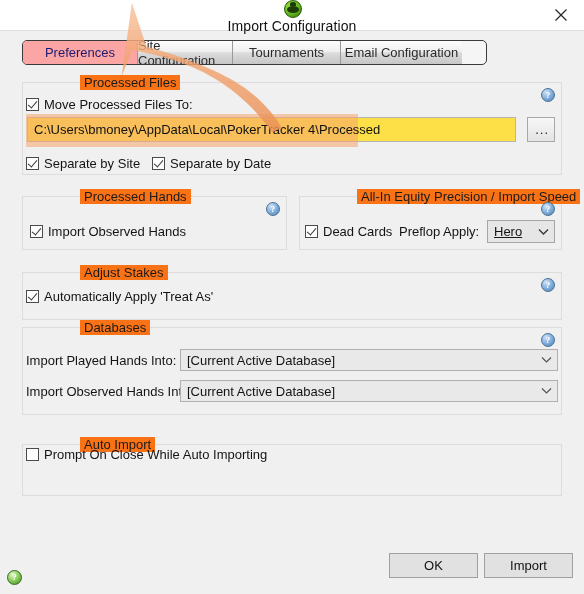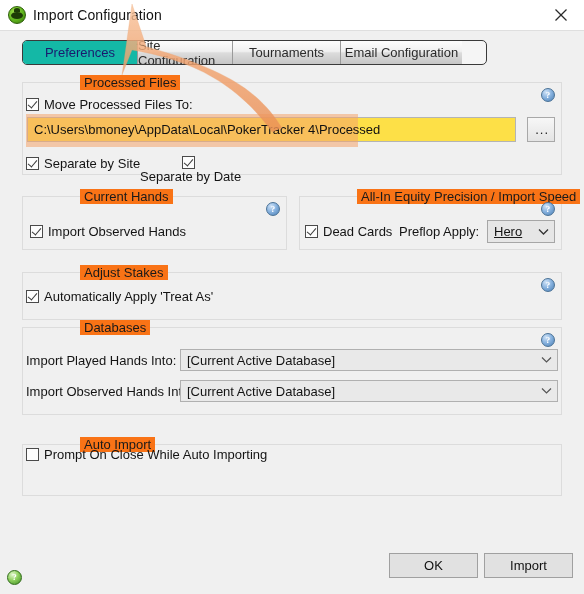--- a/index.html
+++ b/index.html
@@ -19,20 +19,21 @@
 
   
   .titlebar {
     position: absolute;
     left: 0; top: 0;
     width: 584px; height: 30px;
     background: #ffffff;
     border-bottom: 1px solid #dfdfdf;
     display: flex;
     align-items: center;
+    flex-direction: column;
   }
   .title-icon {
     width: 18px; height: 18px;
     margin-left: 8px; margin-right: 7px;
     border-radius: 50%;
     background: radial-gradient(circle at 35% 30%, #9ede4a 0%, #5fb41d 55%, #2f6c08 100%);
     border: 1px solid #2d5d0a;
     position: relative;
     flex: 0 0 auto;
     box-sizing: border-box;
@@ -87,21 +88,21 @@
     display: flex;
     align-items: center;
     justify-content: center;
     font-size: 13px;
     color: #12124a;
     cursor: pointer;
     box-sizing: border-box;
     position: relative;
   }
   .tab.active {
-    background: #14b8a6;
+    background: #fca5a5;
     color: #1a1a6e;
   }
   .tab.inactive {
     background: linear-gradient(to bottom, #fdfdfd 0%, #f0f0f0 45%, #dcdcdc 52%, #c6c6c6 100%);
     color: #2b2b2b;
     border-left: 1px solid #9a9a9a;
     border-right: 1px solid #9a9a9a;
   }
   .tab.inactive + .tab.inactive { border-left: none; }
   .tab-t1 { width: 114px; }
@@ -337,27 +338,27 @@
   <span class="path-highlight"></span>
 </div>
 <div class="browse-btn">
   <span>...</span>
 </div>
 
 <div class="cb-row" style="left:26px; top:156px;">
   <span class="cbox checked"></span>
   <span class="cb-label">Separate by Site</span>
 </div>
-<div class="cb-row" style="left:140px; top:156px;flex-direction:column;">
+<div class="cb-row" style="left:152px; top:156px;">
   <span class="cbox checked"></span>
   <span class="cb-label">Separate by Date</span>
 </div>
 
 <div class="group" style="left:22px; top:196px; width:265px; height:54px;">
-  <div class="legend">Current Hands</div>
+  <div class="legend">Processed Hands</div>
   <div class="help-icon" style="right:6px; top:5px;">
     <span>?</span>
   </div>
 </div>
 <div class="cb-row" style="left:30px; top:224px;">
   <span class="cbox checked"></span>
   <span class="cb-label">Import Observed Hands</span>
 </div>
 
 <div class="group" style="left:299px; top:196px; width:263px; height:54px;">

